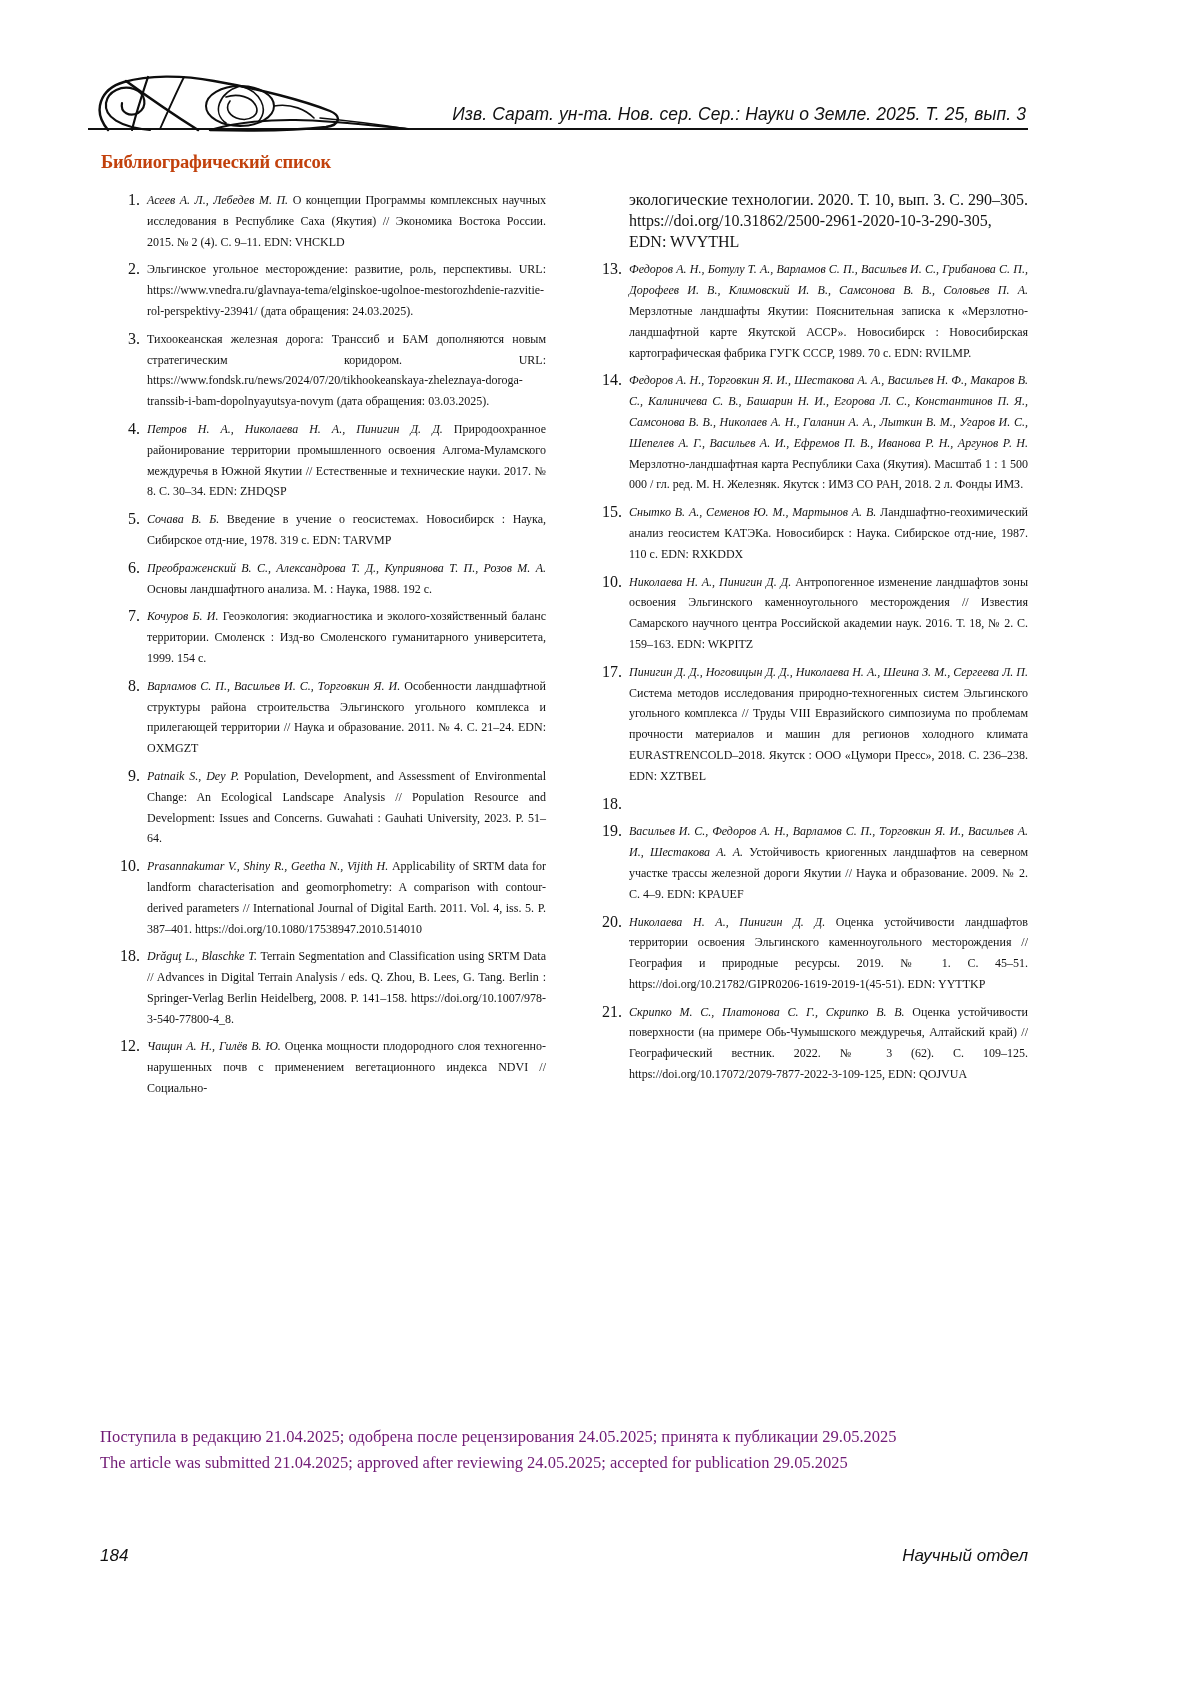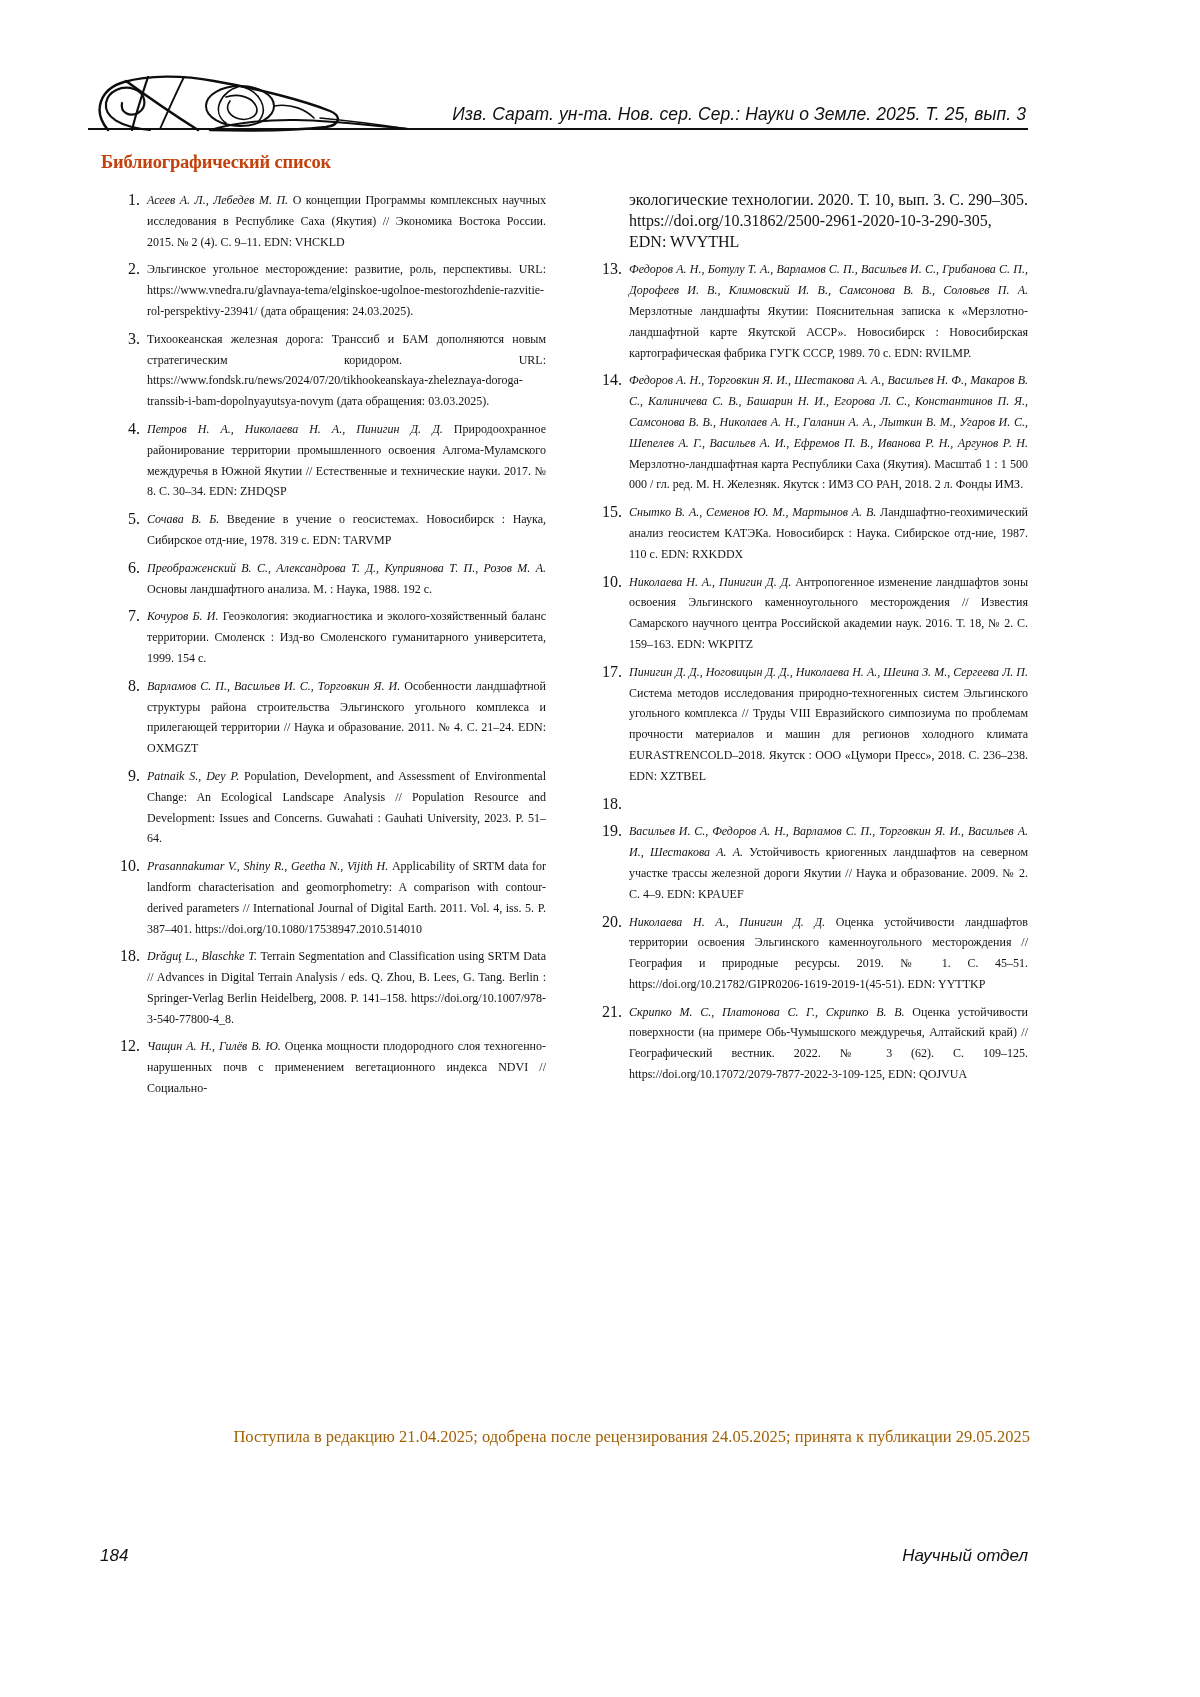--- a/index.html
+++ b/index.html
@@ -44,21 +44,21 @@
     font-size:12px;line-height:20.8px;
   }
   .ref-body em{font-style:italic;}
   .ref-cont{
     margin:0 0 7px 47px;text-align:justify;
     font-size:16px;line-height:20.8px;
   }
   
   .submission{
     position:absolute;left:100px;top:1424px;width:930px;
-    font-size:16.5px;line-height:26px;color:#a16207;text-align:right;
+    font-size:16.5px;line-height:26px;color:#701a75;
   }
   
   .page-footer{
     position:absolute;left:100px;top:1546px;width:928px;
     display:flex;justify-content:space-between;align-items:baseline;
     font-family:"Liberation Sans", sans-serif;
     font-style:italic;font-size:17px;color:#111;
   }
 </style>
 </head>
@@ -174,20 +174,21 @@
         </div>
         <div class="ref">
           <span class="ref-num">21.</span>
           <span class="ref-body"><em>Скрипко М. С., Платонова С. Г., Скрипко В. В. </em>Оценка устойчивости поверхности (на примере Обь-Чумышского междуречья, Алтайский край) // Географический вестник. 2022. № 3 (62). С. 109–125. https://doi.org/10.17072/2079-7877-2022-3-109-125, EDN: QOJVUA</span>
         </div>
       </div>
   </div>
 
   <div class="submission">
     <div>Поступила в редакцию 21.04.2025; одобрена после рецензирования 24.05.2025; принята к публикации 29.05.2025</div>
+    <div>The article was submitted 21.04.2025; approved after reviewing 24.05.2025; accepted for publication 29.05.2025</div>
   </div>
 
   <footer class="page-footer">
     <span>184</span>
     <span>Научный отдел</span>
   </footer>
 
 </div>
 
 </body></html>

